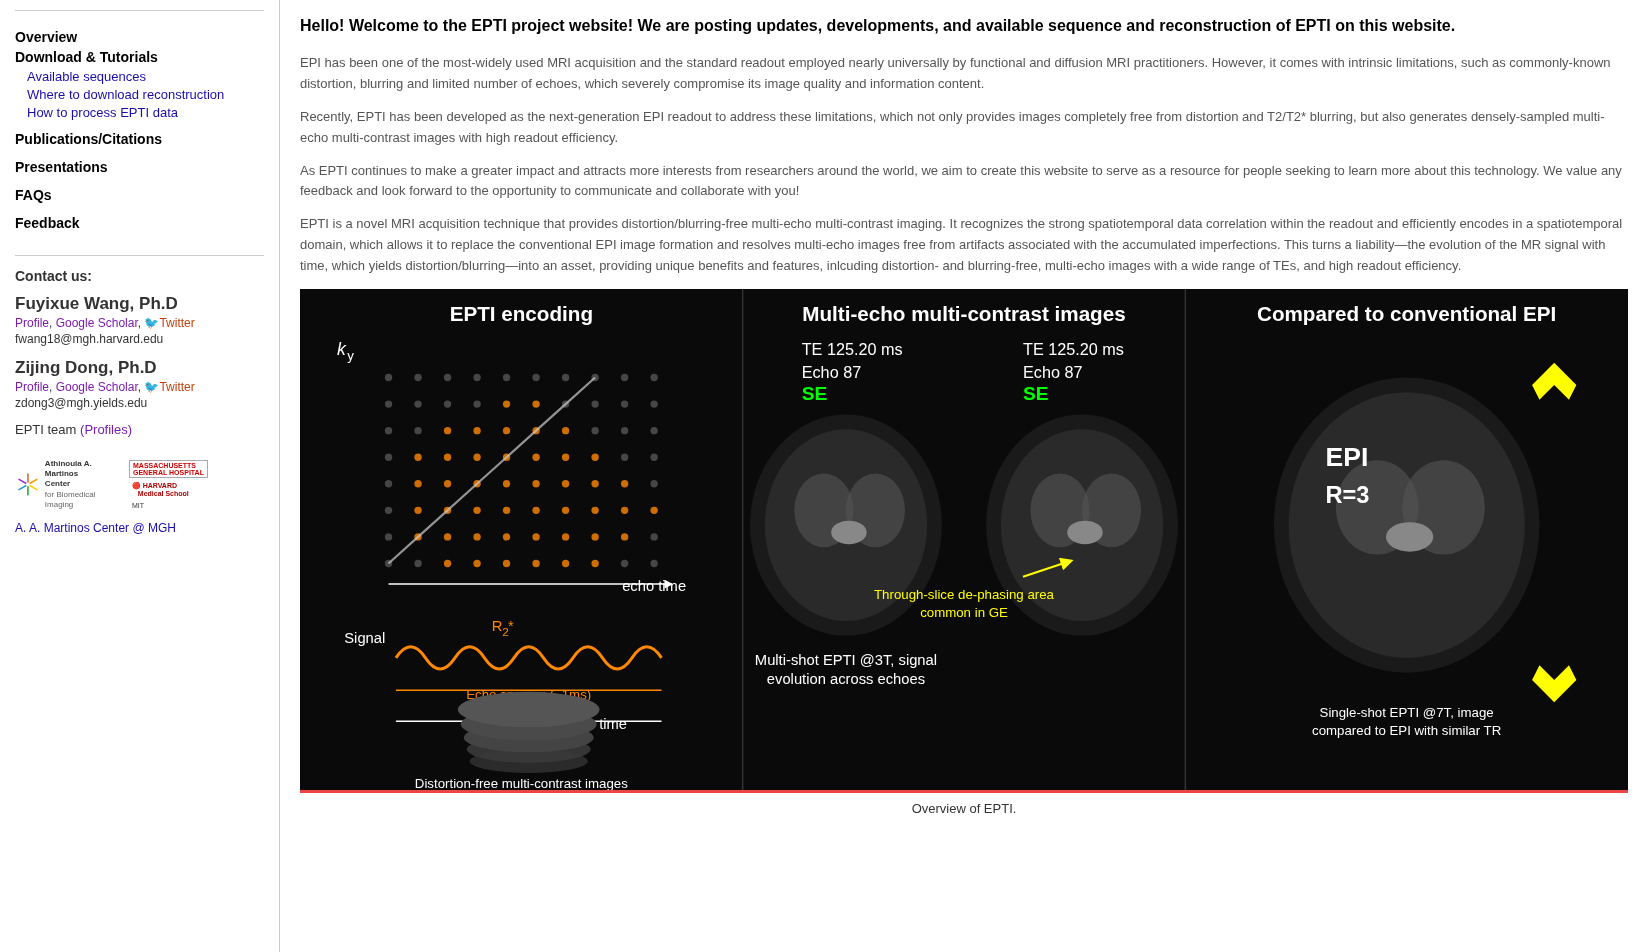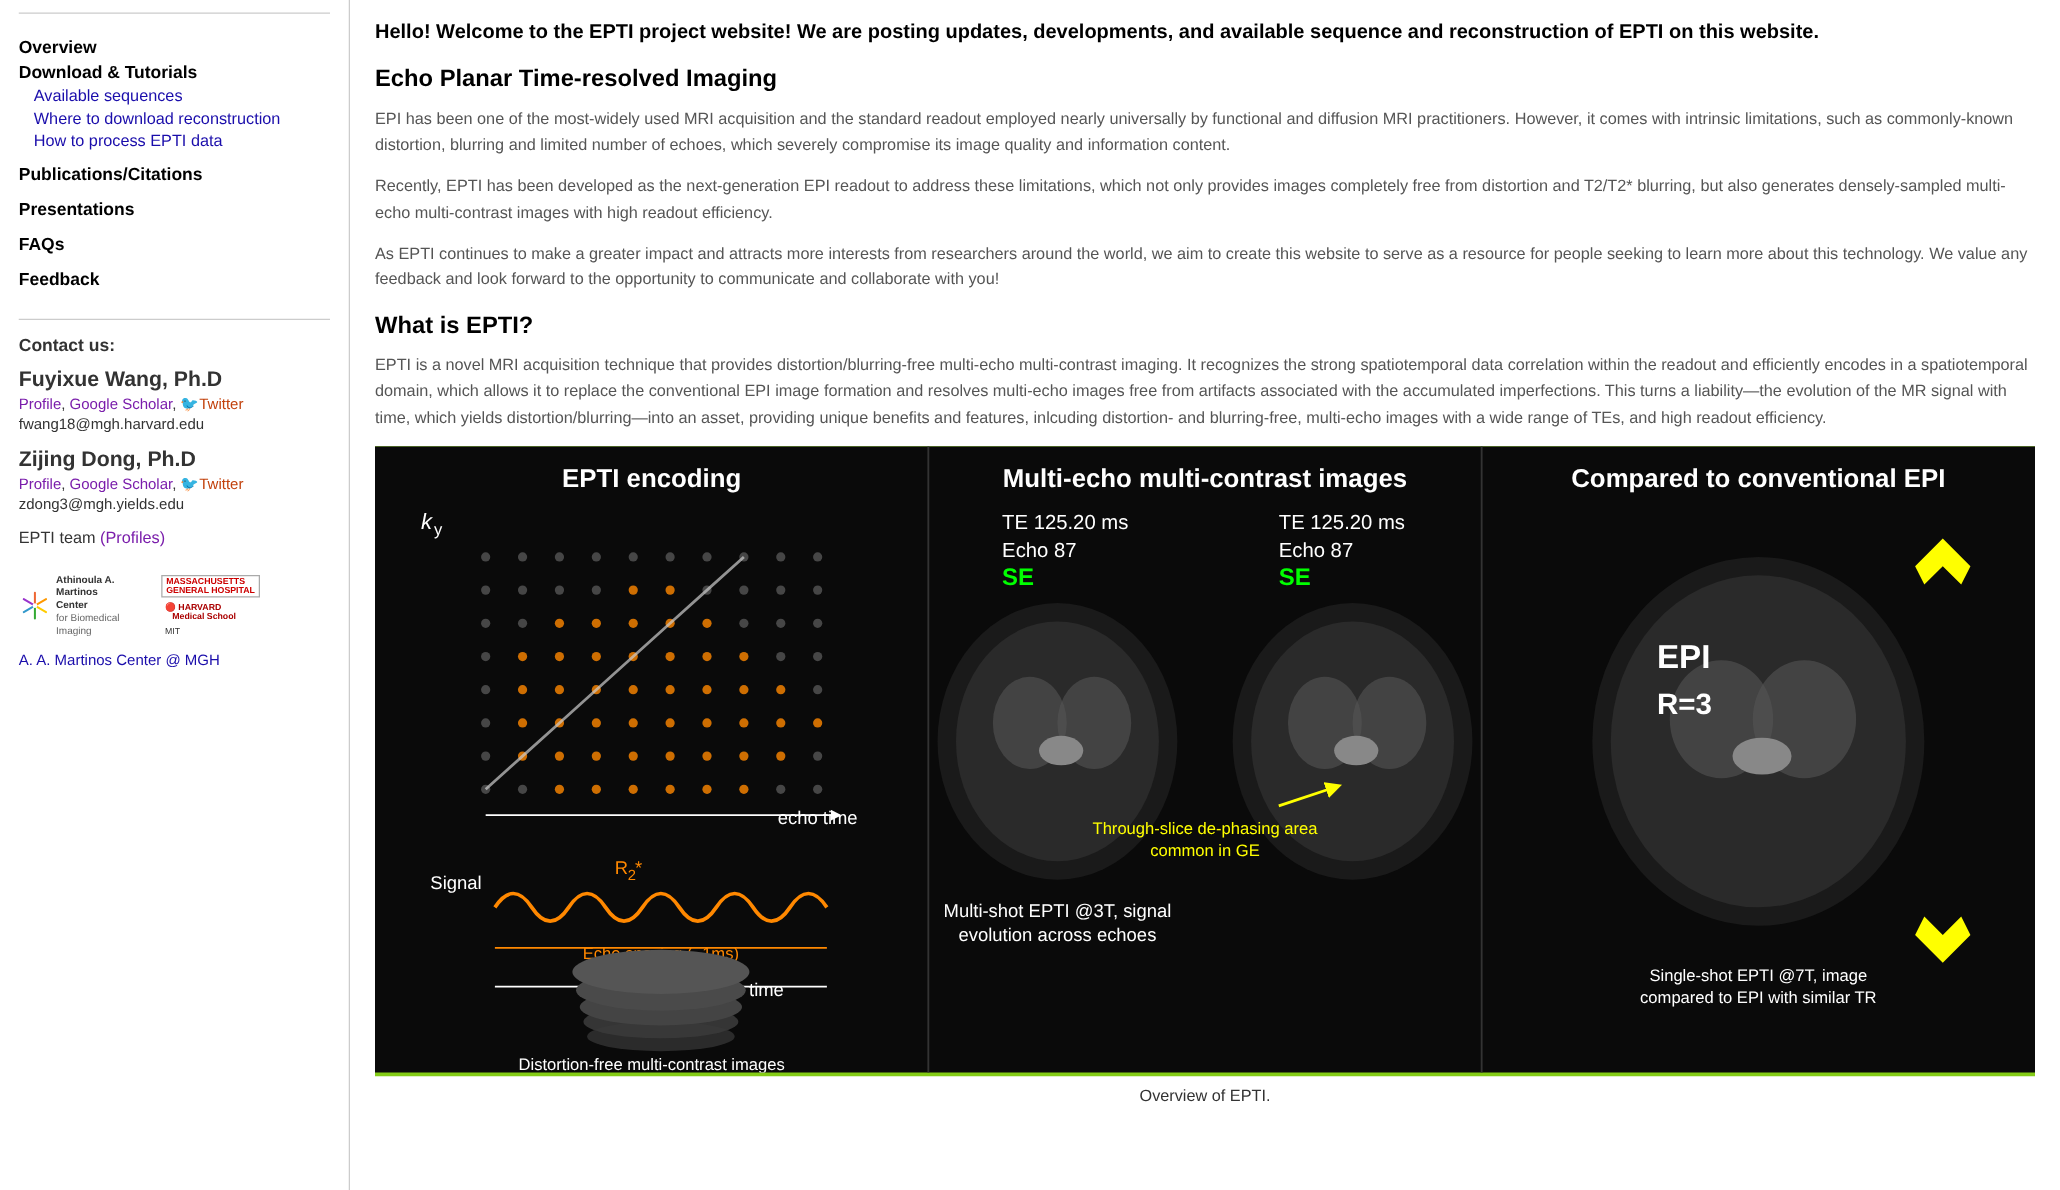--- a/index.html
+++ b/index.html
@@ -154,21 +154,21 @@
     }
     
     .epti-figure {
       width: 100%;
       display: flex;
       flex-direction: column;
       align-items: center;
     }
     .epti-image-svg-wrapper {
       width: 100%;
-      background: #84cc16;
+      background: #ef4444;
       padding: 0;
       text-align: right;
     }
     .figure-caption {
       text-align: center;
       font-size: 13px;
       color: #333;
       margin-top: 8px;
       margin-bottom: 6px;
     }
@@ -254,27 +254,25 @@
     <div class="mgc-link">
       <a href="#">A. A. Martinos Center @ MGH</a>
     </div>
   </div>
 </div>
 
 <div id="main">
 
   <p class="intro-text">Hello! Welcome to the EPTI project website! We are posting updates, developments, and available sequence and reconstruction of EPTI on this website.</p>
 
-  <h2>Echo Planar Time-resolved Imaging</h2>
 
   <p class="body-para">EPI has been one of the most-widely used MRI acquisition and the standard readout employed nearly universally by functional and diffusion MRI practitioners. However, it comes with intrinsic limitations, such as commonly-known distortion, blurring and limited number of echoes, which severely compromise its image quality and information content.</p>
   <p class="body-para">Recently, EPTI has been developed as the next-generation EPI readout to address these limitations, which not only provides images completely free from distortion and T2/T2* blurring, but also generates densely-sampled multi-echo multi-contrast images with high readout efficiency.</p>
   <p class="body-para">As EPTI continues to make a greater impact and attracts more interests from researchers around the world, we aim to create this website to serve as a resource for people seeking to learn more about this technology. We value any feedback and look forward to the opportunity to communicate and collaborate with you!</p>
 
-  <h2>What is EPTI?</h2>
 
   <p class="body-para">EPTI is a novel MRI acquisition technique that provides distortion/blurring-free multi-echo multi-contrast imaging. It recognizes the strong spatiotemporal data correlation within the readout and efficiently encodes in a spatiotemporal domain, which allows it to replace the conventional EPI image formation and resolves multi-echo images free from artifacts associated with the accumulated imperfections. This turns a liability—the evolution of the MR signal with time, which yields distortion/blurring—into an asset, providing unique benefits and features, inlcuding distortion- and blurring-free, multi-echo images with a wide range of TEs, and high readout efficiency.</p>
 
   <div class="epti-figure">
     <div class="epti-image-svg-wrapper">
       <svg viewBox="0 0 900 340" width="100%" xmlns="http://www.w3.org/2000/svg">
 
         <rect width="900" height="340" fill="#0a0a0a"></rect>
 
         <line x1="300" y1="0" x2="300" y2="340" stroke="#333" stroke-width="1"></line>

